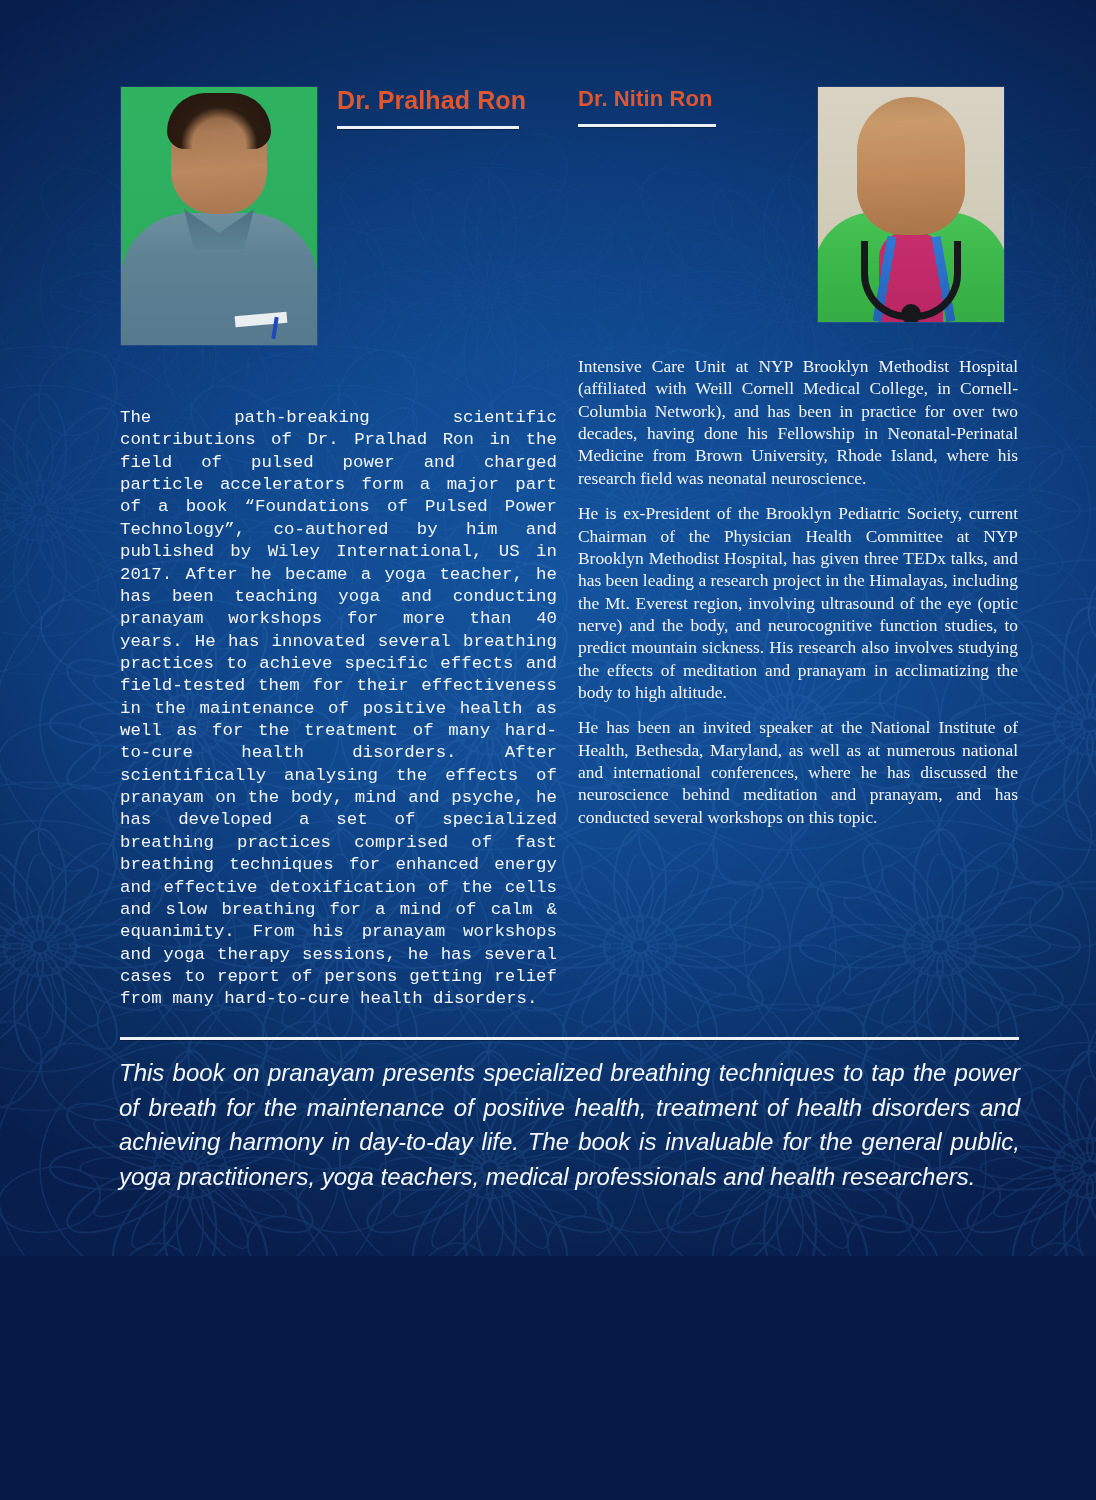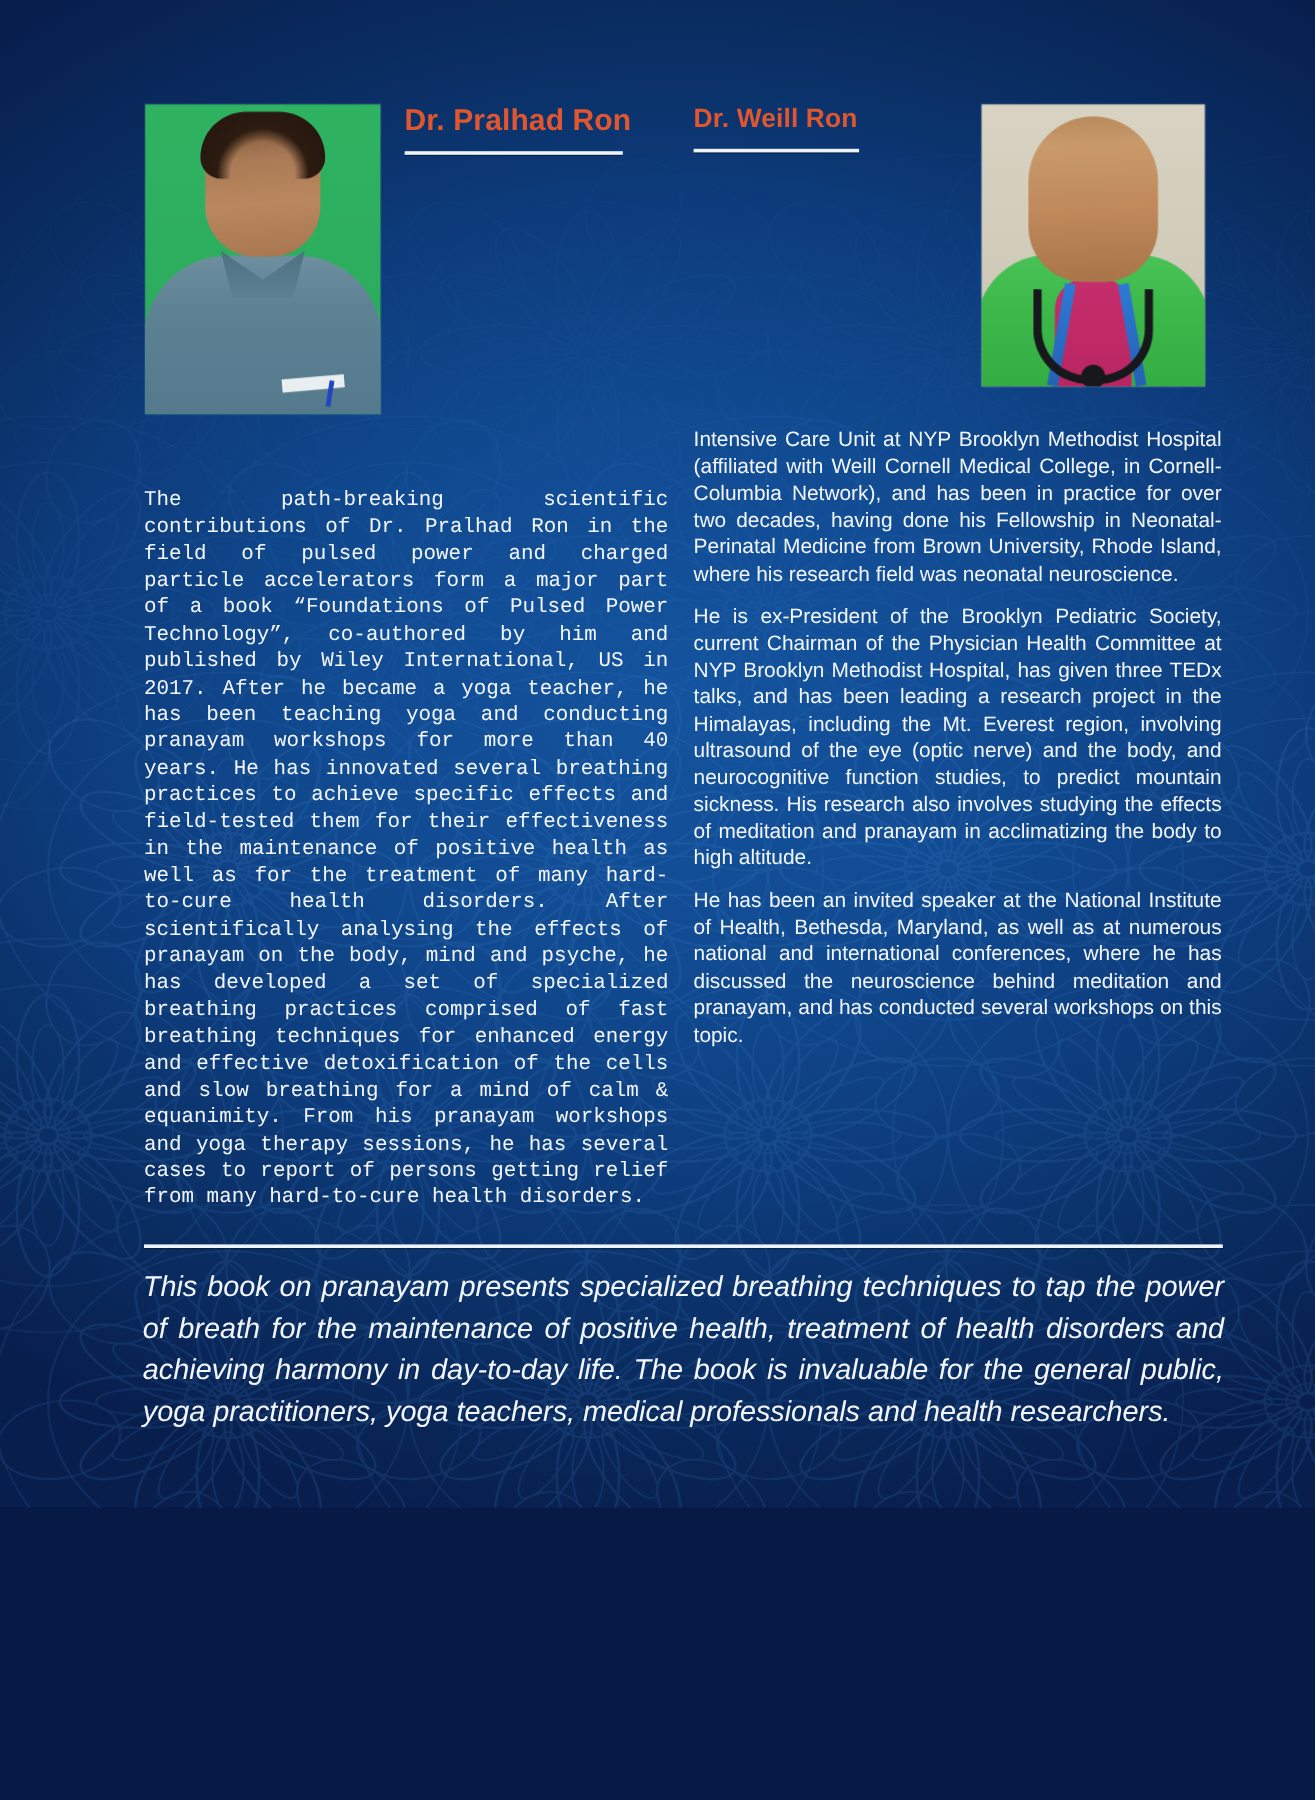--- a/index.html
+++ b/index.html
@@ -131,21 +131,21 @@
     text-justify: inter-word;
     line-height: 1.285;
     font-size: 17.4px;
   }
   .para { margin: 0 0 13px 0; }
   .para:last-child { margin-bottom: 0; }
 
   .col-left-top  { left: 337px; top: 172px; width: 219px; }
   .col-left-main { left: 120px; top: 407px; width: 437px; font-family: Liberation Mono, monospace; }
   .col-right-top { left: 578px; top: 165px; width: 216px; }
-  .col-right-main{ left: 578px; top: 355px; width: 440px; }
+  .col-right-main{ left: 578px; top: 355px; width: 440px; font-family: Liberation Serif, serif; }
 
   
   .divider {
     position: absolute; left: 120px; top: 1037px;
     width: 899px; height: 3px; background: #eef3f9;
     box-shadow: 0 1px 0 rgba(0,0,0,.3);
   }
   .blurb {
     position: absolute; left: 119px; top: 1056px; width: 901px;
     color: #f3f7fc;
@@ -281,21 +281,21 @@
     <div class="pr-lanyard-l"></div>
     <div class="pr-lanyard-r"></div>
     <div class="pr-stetho"></div>
     <div class="pr-bell"></div>
     <div class="pr-head"></div>
   </div>
 
   <div class="heading heading-left" style="color:#e0562f">Dr. Pralhad Ron</div>
   <div class="rule rule-left"></div>
 
-  <div class="heading heading-right" style="color:#e0562f">Dr. Weill Ron</div>
+  <div class="heading heading-right" style="color:#e0562f">Dr. Nitin Ron</div>
   <div class="rule rule-right"></div>
 
 
   <div class="body-text col-left-main">
     <p class="para">The path-breaking scientific contributions of Dr. Pralhad Ron in the field of pulsed power and charged particle accelerators form a major part of a book “Foundations of Pulsed Power Technology”, co-authored by him and published by Wiley International, US in 2017. After he became a yoga teacher, he has been teaching yoga and conducting pranayam workshops for more than 40 years. He has innovated several breathing practices to achieve specific effects and field-tested them for their effectiveness in the maintenance of positive health as well as for the treatment of many hard-to-cure health disorders. After scientifically analysing the effects of pranayam on the body, mind and psyche, he has developed a set of specialized breathing practices comprised of fast breathing techniques for enhanced energy and effective detoxification of the cells and slow breathing for a mind of calm &amp; equanimity. From his pranayam workshops and yoga therapy sessions, he has several cases to report of persons getting relief from many hard-to-cure health disorders.</p>
   </div>
 
 
   <div class="body-text col-right-main">
     <p class="para">Intensive Care Unit at NYP Brooklyn Methodist Hospital (affiliated with Weill Cornell Medical College, in Cornell-Columbia Network), and has been in practice for over two decades, having done his Fellowship in Neonatal-Perinatal Medicine from Brown University, Rhode Island, where his research field was neonatal neuroscience.</p>

